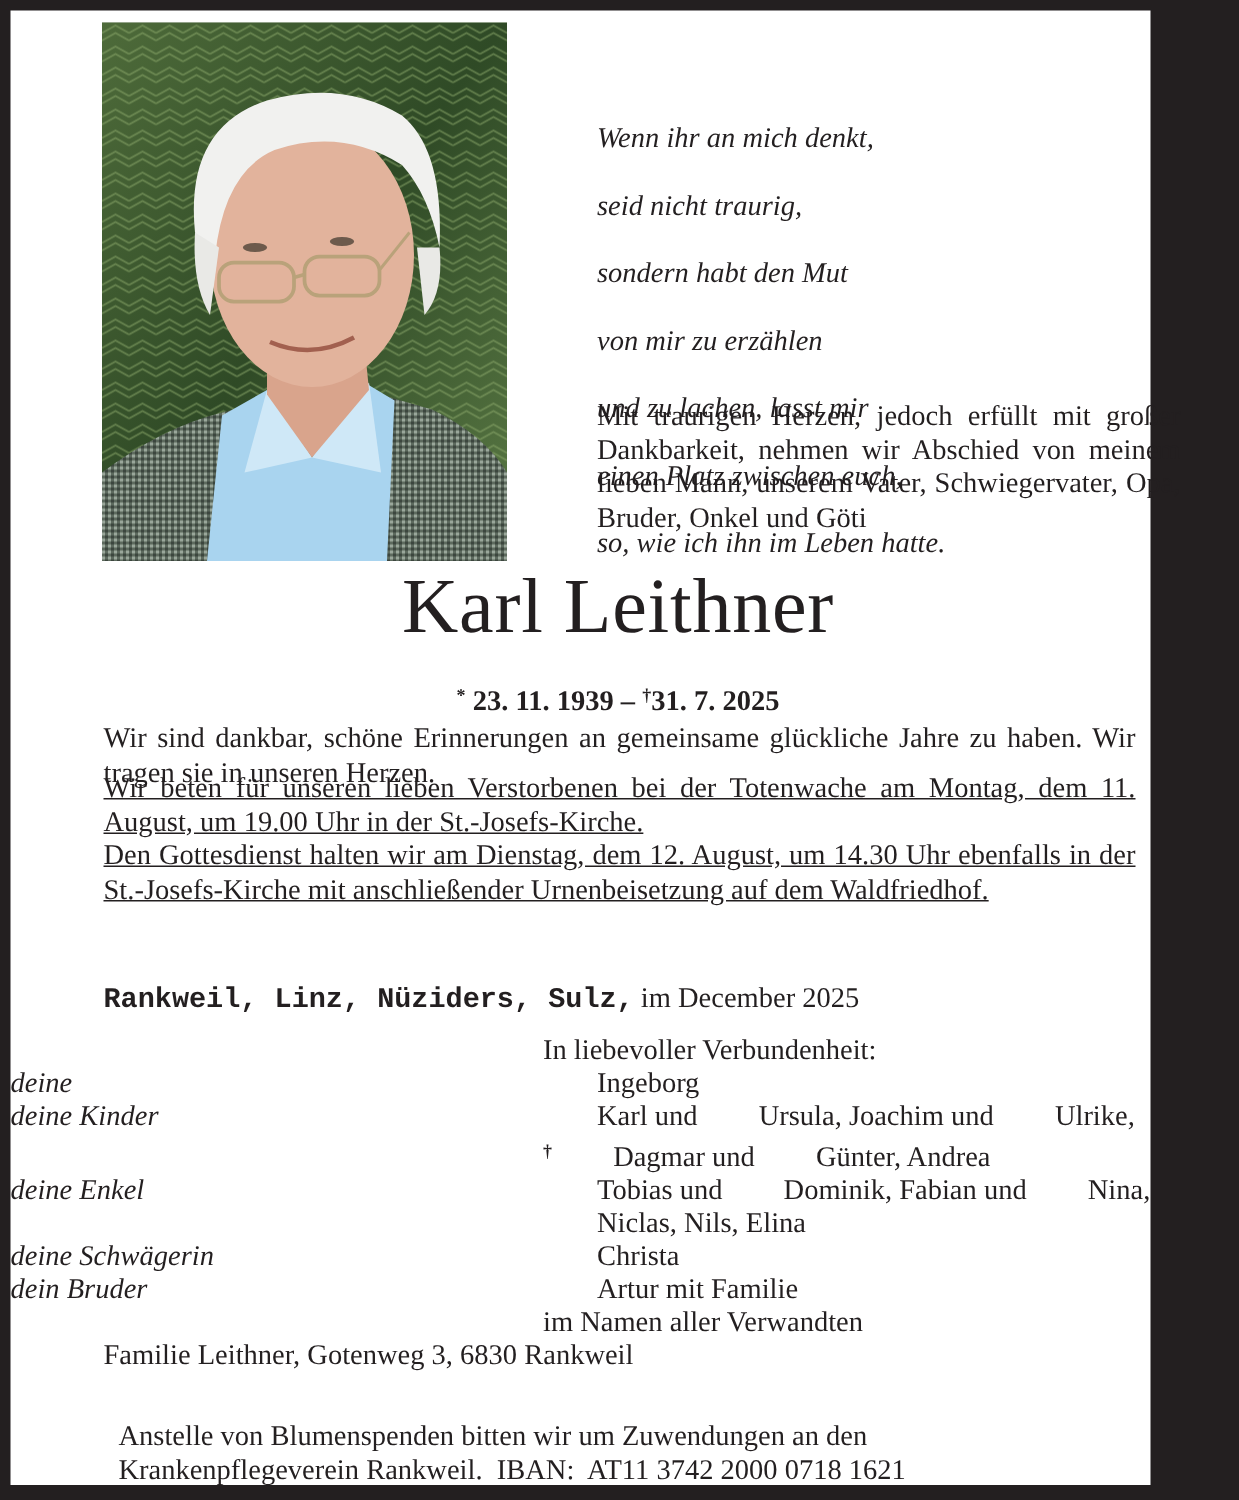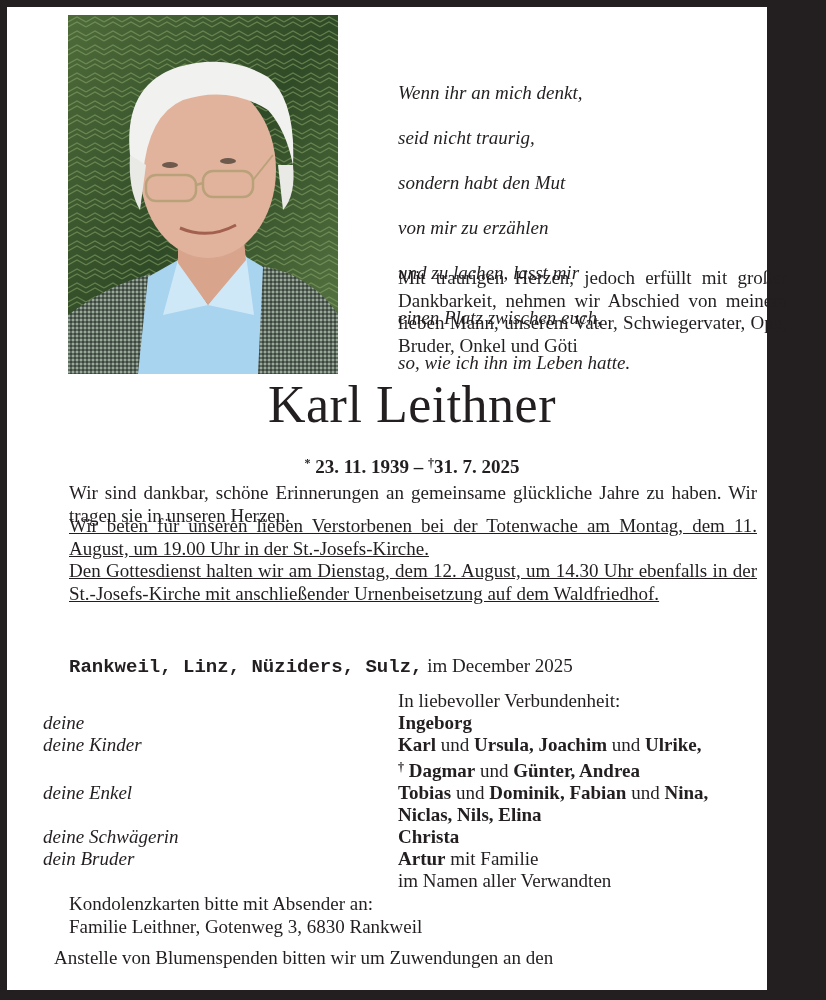--- a/index.html
+++ b/index.html
@@ -74,39 +74,39 @@
     font-size: 19px; line-height: 22.5px;
   }
   .places b { font-weight: bold; font-family: Liberation Mono, monospace; }
   .family {
     position: absolute;
     left: 0; top: 683px;
     width: 810px;
     font-size: 19px;
     line-height: 22px;
   }
-  .frow { display: flex; padding-left: 36px; }
+  .frow { display: flex; }
   .frel {
     width: 355px;
     text-align: left;
     padding-right: 10px;
     box-sizing: border-box;
     font-style: italic;
   }
   .fnames { flex: 1; }
-  .fnames b { font-weight: bold; }
+  .fnames b { font-weight: normal; margin-left: 36px; }
   .fnames sup { font-size: 12px; vertical-align: 6px; font-weight: bold; }
   .cards {
     position: absolute;
     left: 62px; top: 886px;
     font-size: 19px; line-height: 22.5px;
   }
   .donation {
     position: absolute;
-    left: 47px; top: 940px;
+    left: 72px; top: 940px;
     font-size: 19px; line-height: 22.5px;
   }
 </style>
 </head>
 <body>
 
 <div class="page">
 
   <div class="photo" title="Portrait of Karl Leithner, white-haired man with reading glasses, blue shirt and checked jacket, in front of a fir tree">
     <svg width="270" height="359" viewBox="0 0 270 359">
@@ -222,20 +222,20 @@
           <div class="fnames"><b>Artur</b><span style="white-space: pre;"> mit Familie</span></div>
         </div>
         <div class="frow">
           <div class="frel"></div>
           <div class="fnames"><span style="white-space: pre;">im Namen aller Verwandten</span></div>
         </div>
       </div>
   </div>
 
   <div class="cards">
-    <div>Kondolenzkarten bitte mit Absender an:</div>
     <div>Familie Leithner, Gotenweg 3, 6830 Rankweil</div>
   </div>
 
   <div class="donation">
     <div>Anstelle von Blumenspenden bitten wir um Zuwendungen an den</div>
+    <div style="white-space: pre;">Krankenpflegeverein Rankweil.  IBAN:  AT11 3742 2000 0718 1621</div>
   </div>
 </div>
 
 </body></html>

